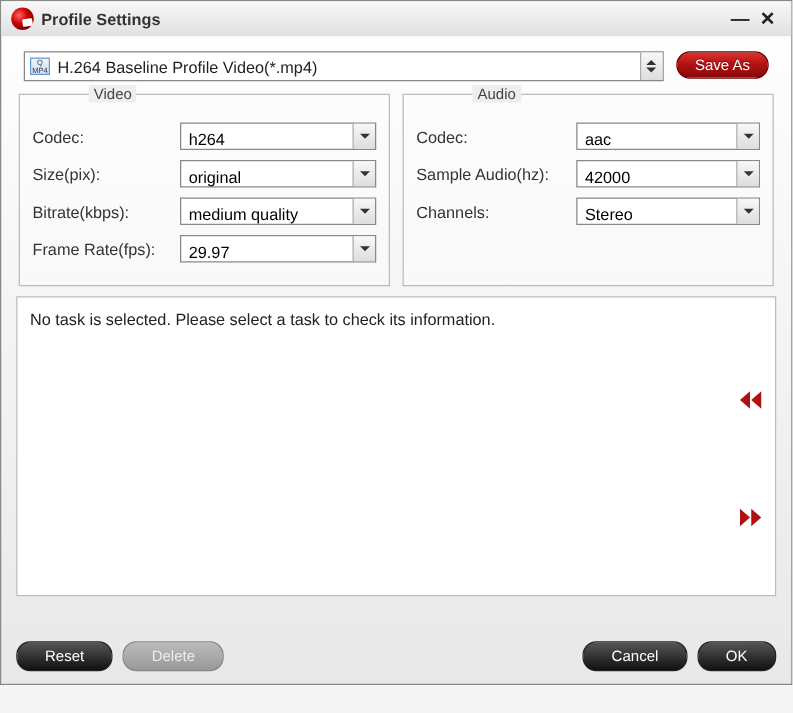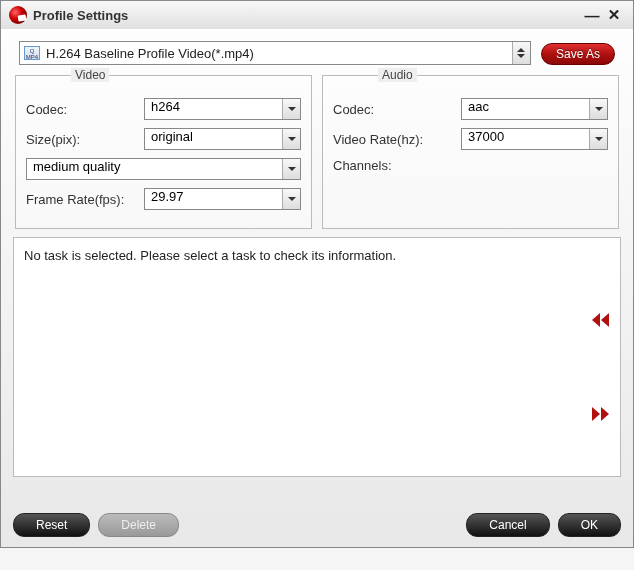--- a/index.html
+++ b/index.html
@@ -52,21 +52,21 @@
   color: #222;
 }
 .content {
   flex: 1;
   padding: 8px 12px 10px 12px;
   display: flex;
   flex-direction: column;
 }
 .top-row {
   display: flex;
-  align-items: flex-end;
+  align-items: flex-start;
   gap: 10px;
   padding: 4px 6px 10px 6px;
 }
 .profile-select {
   flex: 1;
   display: flex;
   align-items: center;
   height: 24px;
   border: 1px solid #888;
   background: #fff;
@@ -138,21 +138,21 @@
   font-size: 13px;
   color: #333;
 }
 .audio .field-label { width: 122px; }
 .combo {
   flex: 1;
   height: 22px;
   border: 1px solid #888;
   background: #fff;
   display: flex;
-  align-items: flex-start;
+  align-items: flex-end;
   padding-left: 6px;
   position: relative;
   font-size: 13px;
 }
 .combo-btn {
   position: absolute;
   right: 0; top: 0;
   width: 18px; height: 100%;
   border-left: 1px solid #aaa;
   background: linear-gradient(#f8f8f8,#ddd);
@@ -250,20 +250,21 @@
           <div class="field-label">Size(pix):</div>
           <div class="combo">
             <span>original</span>
             <div class="combo-btn">
                 <div class="tri-down"></div>
               </div>
           </div>
         </div>
 
         <div class="field-row">
+          <div class="field-label">Bitrate(kbps):</div>
           <div class="combo">
             <span>medium quality</span>
             <div class="combo-btn">
                 <div class="tri-down"></div>
               </div>
           </div>
         </div>
 
         <div class="field-row">
           <div class="field-label">Frame Rate(fps):</div>
@@ -283,32 +284,38 @@
           <div class="field-label">Codec:</div>
           <div class="combo">
             <span>aac</span>
             <div class="combo-btn">
                 <div class="tri-down"></div>
               </div>
           </div>
         </div>
 
         <div class="field-row">
-          <div class="field-label">Video Rate(hz):</div>
-          <div class="combo">
-            <span>37000</span>
+          <div class="field-label">Sample Audio(hz):</div>
+          <div class="combo">
+            <span>42000</span>
             <div class="combo-btn">
                 <div class="tri-down"></div>
               </div>
           </div>
         </div>
 
 
         <div class="field-row">
           <div class="field-label">Channels:</div>
+          <div class="combo">
+            <span>Stereo</span>
+            <div class="combo-btn">
+                <div class="tri-down"></div>
+              </div>
+          </div>
         </div>
       </div>
 
     </div>
 
     <div class="task-area">
       <div class="task-text">No task is selected. Please select a task to check its information.</div>
       <div class="nav-btn nav-prev">
         <div class="dtri-l">
             <span></span>

